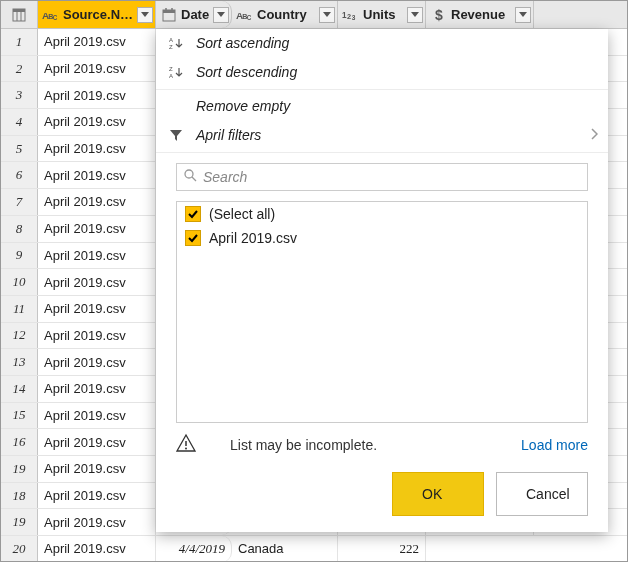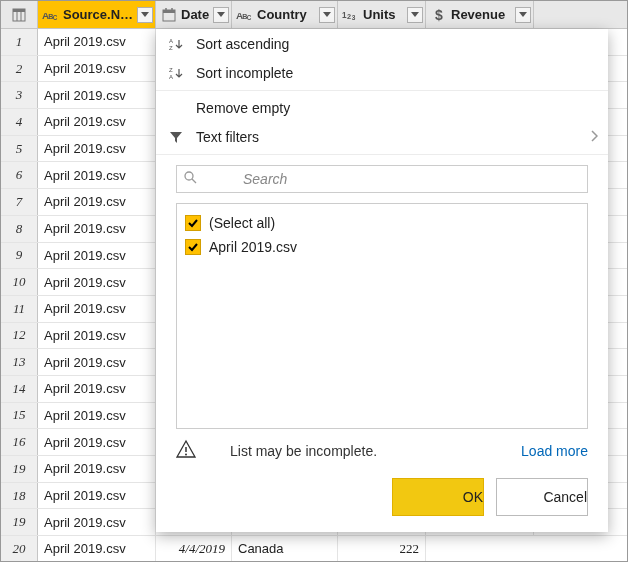--- a/index.html
+++ b/index.html
@@ -60,21 +60,21 @@
     border: 1px solid #b0b0b0;
     display: flex;
     align-items: center;
     justify-content: center;
     flex: 0 0 16px;
     cursor: pointer;
   }
   .dd-btn svg { display:block; }
   
   .c-source { width: 118px; flex: 0 0 118px; }
-  .c-date   { width: 76px;  flex: 0 0 76px; }
+  .c-date   { width: 76px;  flex: 0 0 76px; border-radius: 10px; }
   .c-country{ width: 106px; flex: 0 0 106px; }
   .c-units  { width: 88px;  flex: 0 0 88px; }
   .c-revenue{ width: 108px; flex: 0 0 108px; }
 
   
   .data-row {
     display: flex;
     height: 26.7px;
     border-bottom: 1px solid #e4e4e4;
   }
@@ -124,47 +124,46 @@
     cursor: pointer;
   }
   .menu-icon {
     width: 20px;
     display: flex;
     justify-content: center;
     color: #555;
     font-size: 12px;
     flex: 0 0 20px;
   }
-  .menu-label { flex: 1; }
+  .menu-label { flex: 1; font-style: italic; }
   .menu-chevron { color: #888; }
   .menu-sep { height: 1px; background: #ececec; margin: 2px 0; }
   .search-wrap { padding: 8px 20px 6px 20px; }
   .search-box {
     height: 28px;
     border: 1px solid #ccc;
     display: flex;
     align-items: center;
     padding: 0 6px;
     gap: 6px;
   }
   .search-box input {
     border: none;
     outline: none;
     font-size: 14px;
     flex: 1;
     color: #333;
     font-style: italic;
-    margin-left: 40px;
   }
   .search-box input::placeholder { color: #888; font-style: italic; }
   .values-box {
     margin: 4px 20px 0 20px;
     height: 230px;
     border: 1px solid #ccc;
-    padding: 7px 8px;
+    padding: 0 8px;
     overflow: auto;
   }
   .chk-row {
     display: flex;
     align-items: center;
     gap: 8px;
     height: 24px;
     font-size: 14px;
     cursor: pointer;
   }
@@ -188,29 +187,29 @@
   }
   .warn-row .txt { flex: 1; color: #333; margin-left: 26px; }
   .link { color: #0067b8; cursor: pointer; }
   .btn-row {
     display: flex;
     justify-content: flex-end;
     gap: 12px;
     padding: 16px 20px 16px 20px;
   }
   .btn {
-    height: 38px;
+    height: 44px;
     width: 92px;
     border: 1px solid #bbb;
     background: #fff;
     font-size: 14px;
     cursor: pointer;
     display: flex;
     align-items: center;
-    justify-content: flex-end;
+    justify-content: flex-start;
     padding-left: 29px;
   }
   .btn.primary {
     background: #f2c811;
     border-color: #e0b000;
   }
 </style>
 </head>
 <body>
 
@@ -476,34 +475,34 @@
     <span class="menu-label">Sort ascending</span>
   </div>
   <div class="menu-item">
     <span class="menu-icon">
       <svg width="14" height="14" viewBox="0 0 14 14">
           <text x="0" y="6" font-size="6" fill="#555">Z</text>
           <text x="0" y="13" font-size="6" fill="#555">A</text>
           <path d="M10 3 L10 11 M7 8 L10 11 L13 8" stroke="#555" fill="none" stroke-width="1.2"></path>
         </svg>
     </span>
-    <span class="menu-label">Sort incomplete</span>
+    <span class="menu-label">Sort descending</span>
   </div>
   <div class="menu-sep"></div>
   <div class="menu-item">
     <span class="menu-icon"></span>
     <span class="menu-label">Remove empty</span>
   </div>
   <div class="menu-item">
     <span class="menu-icon">
       <svg width="14" height="14" viewBox="0 0 14 14">
           <path d="M1 2 L13 2 L8 8 L8 13 L6 11 L6 8 Z" fill="#555"></path>
         </svg>
     </span>
-    <span class="menu-label">Text filters</span>
+    <span class="menu-label">April filters</span>
     <span class="menu-chevron">
       <svg width="8" height="12" viewBox="0 0 8 12">
           <path d="M2 1 L7 6 L2 11" stroke="#999" fill="none" stroke-width="1.5"></path>
         </svg>
     </span>
   </div>
   <div class="menu-sep"></div>
 
   <div class="search-wrap">
     <div class="search-box">

